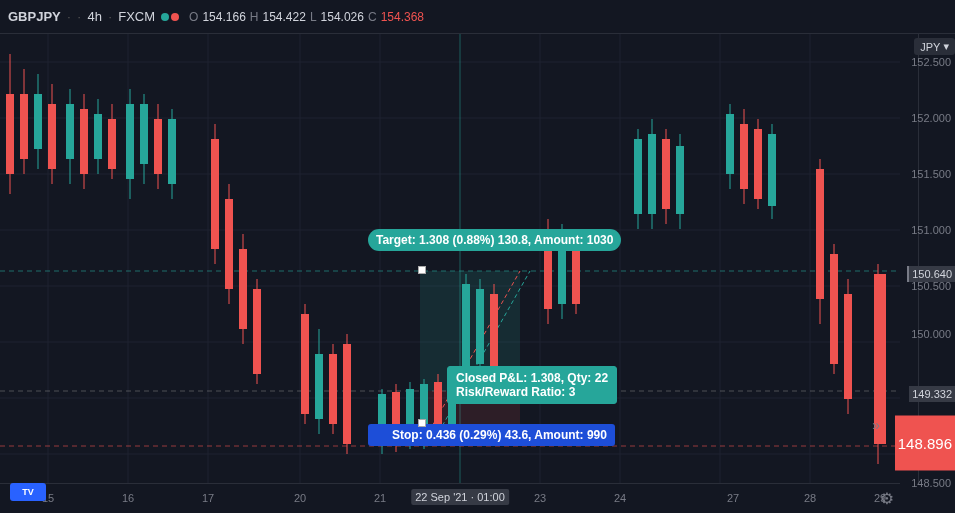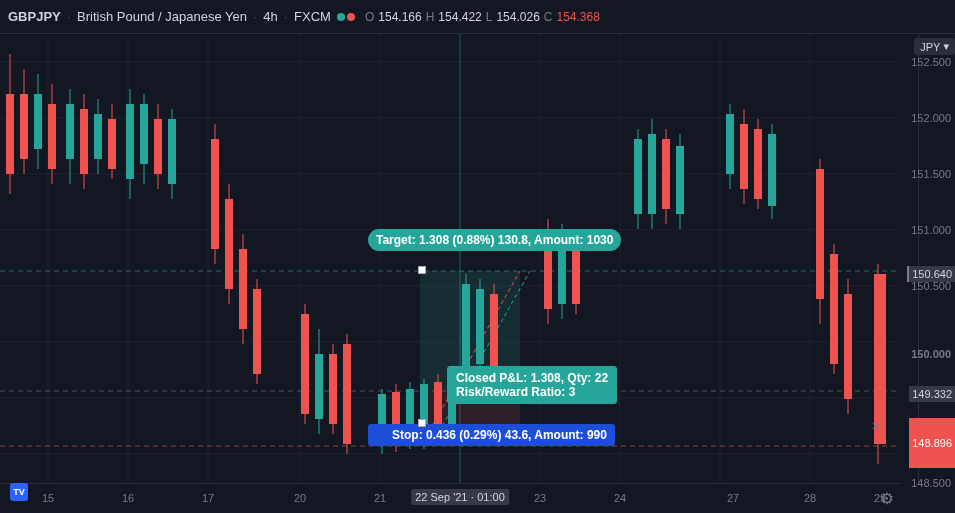--- a/index.html
+++ b/index.html
@@ -58,21 +58,21 @@
       bottom: 12px;
       left: 10px;
       color: #787b86;
       font-size: 11px;
       display: flex;
       align-items: center;
       gap: 3px;
       z-index: 10;
     }
     .tv-icon {
-      width: 18px; height: 18px;
+      width: 36px; height: 18px;
       background: #2962ff;
       border-radius: 3px;
       display: flex; align-items: center; justify-content: center;
       color: white; font-size: 9px; font-weight: bold;
     }
 
     
     #chart-area {
       position: absolute;
       top: 34px;
@@ -213,21 +213,20 @@
       border: 1px solid #aaa;
       z-index: 25;
     }
   </style>
 </head>
 <body>
 
 <div id="header">
   <span class="header-symbol">GBPJPY</span>
   <span class="header-dot">·</span>
-  <span class="header-desc">British Pound / Japanese Yen</span>
   <span class="header-dot">·</span>
   <span class="header-tf">4h</span>
   <span class="header-dot">·</span>
   <span class="header-broker">FXCM</span>
   <div class="status-dots">
     <div class="dot-green"></div>
     <div class="dot-red"></div>
   </div>
   <div class="ohlc-group">
     <span class="ohlc-label">O</span>
@@ -428,27 +427,27 @@
 
 </div>
 
 <div id="price-axis">
 
   <span class="price-label" style="top: 28px;">152.500</span>
   <span class="price-label" style="top: 84px;">152.000</span>
   <span class="price-label" style="top: 140px;">151.500</span>
   <span class="price-label" style="top: 196px;">151.000</span>
   <span class="price-label" style="top: 252px;">150.500</span>
-  <span class="price-label" style="top: 320px; font-weight: bold;">150.000</span>
+  <span class="price-label" style="top: 300px;">150.000</span>
   <span class="price-label" style="top: 364px;">149.500</span>
   <span class="price-label" style="top: 420px;">149.000</span>
 
   <div style="position:absolute; top: 240px; right:0; background:#363a45; color:#d1d4dc; font-size:11px; padding:2px 3px; transform:translateY(-50%); white-space:nowrap; border-left:2px solid #787b86;">150.640</div>
 
-  <div style="position:absolute; top: 409px; right:0; background:#ef5350; color:white; font-size:11px; padding:19px 3px; transform:translateY(-50%); white-space:nowrap;">148.896</div>
+  <div style="position:absolute; top: 409px; right:0; background:#ef5350; color:white; font-size:15px; padding:19px 3px; transform:translateY(-50%); white-space:nowrap;">148.896</div>
 
   <div style="position:absolute; top: 360px; right:0; background:#363a45; color:#d1d4dc; font-size:11px; padding:2px 3px; transform:translateY(-50%); white-space:nowrap;">149.332</div>
 
   <span class="price-label" style="top: 449px;">148.500</span>
 </div>
 
 <div class="jpy-dropdown">
   <span>JPY</span>
   <span>▾</span>
 </div>

